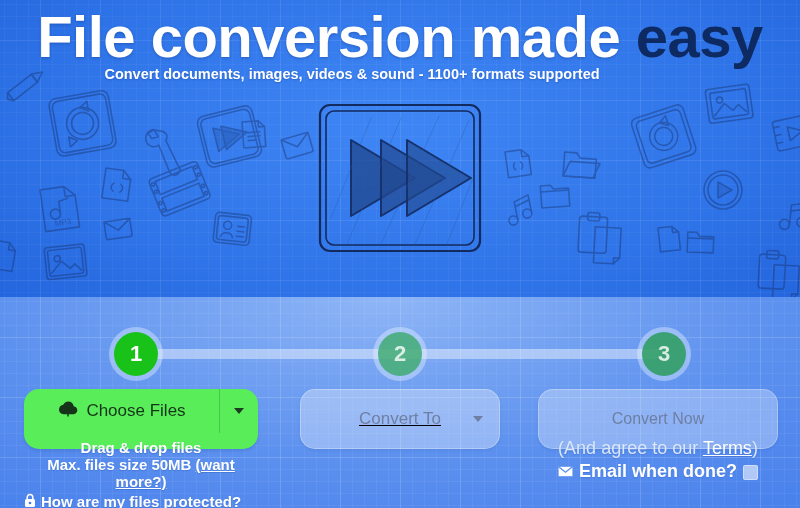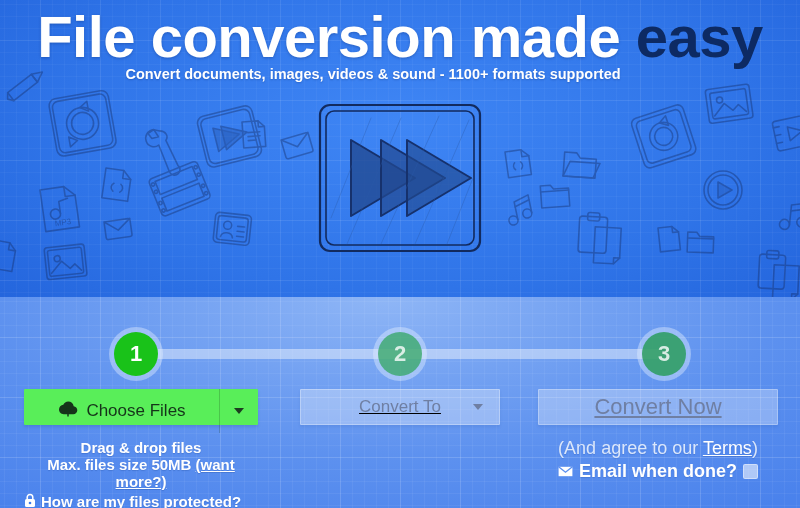--- a/index.html
+++ b/index.html
@@ -73,21 +73,20 @@
   .hero-sub {
     position: absolute;
     left: 0; top: 66px;
     width: 704px;
     text-align: center;
     font-size: 14.5px;
     font-weight: bold;
     color: #ffffff;
     text-shadow: 0 1px 2px rgba(10,40,110,0.30);
     white-space: nowrap;
-    padding-left: 21px;
   }
 
   .hero-art {
     position: absolute;
     left: 311px; top: 98px;
     width: 178px; height: 160px;
   }
 
   
   .panel {
@@ -171,22 +170,22 @@
   
   .btn-row {
     position: absolute;
     left: 0; top: 92px;
     width: 800px;
     height: 48px;
   }
   .btn {
     position: absolute;
     top: 0;
-    height: 36px;
-    border-radius: 1px;
+    height: 60px;
+    border-radius: 15px;
     box-sizing: border-box;
     display: flex;
     align-items: center;
     justify-content: center;
     font-size: 17px;
     cursor: pointer;
     user-select: none;
   }
 
   .btn-choose {
@@ -252,22 +251,21 @@
 
   .btn-convert-now {
     left: 538px;
     width: 240px;
     background: rgba(255,255,255,0.30);
     border: 1px solid rgba(255,255,255,0.28);
     box-shadow: 0 2px 3px rgba(20,60,140,0.10);
   }
   .btn-convert-now .lbl {
     color: #6f7fa3;
-    font-size: 22px;
-    text-decoration: underline;
+    font-size: 16px;
   }
 
   
   .helper-left {
     position: absolute;
     left: 24px; top: 142px;
     width: 234px;
     text-align: center;
     color: #ffffff;
     font-size: 15px;
@@ -295,21 +293,21 @@
     width: 240px;
     text-align: center;
     color: #dbe7fb;
     font-size: 18px;
     line-height: 18px;
     text-shadow: 0 1px 1px rgba(20,60,140,0.20);
   }
   .helper-right .terms-line { color: #dbe7fb; }
   .email-line {
     display: flex;
-    align-items: center;
+    align-items: flex-end;
     justify-content: center;
     gap: 6px;
     margin-top: 5px;
     font-weight: bold;
     color: #ffffff;
   }
   .email-check {
     width: 13px; height: 13px;
     background: rgba(255,255,255,0.55);
     border: 1px solid rgba(255,255,255,0.40);

